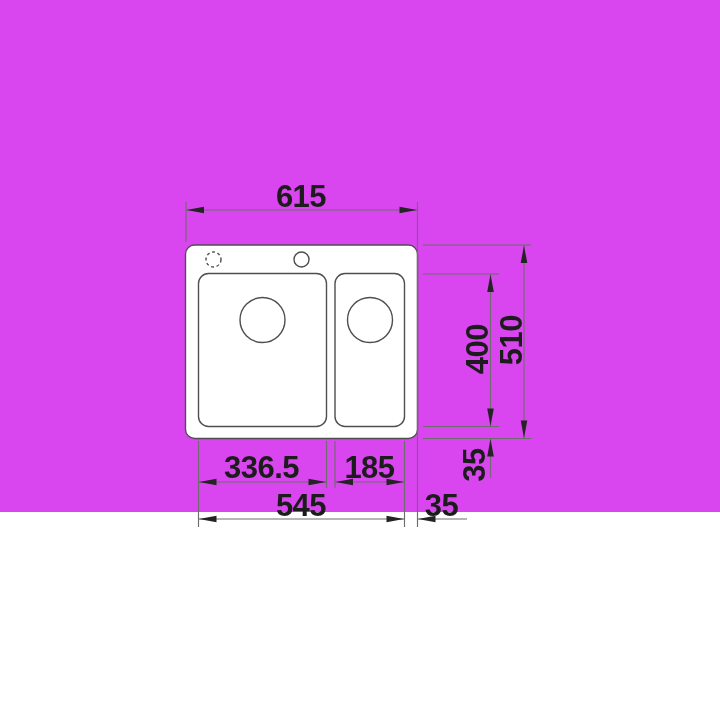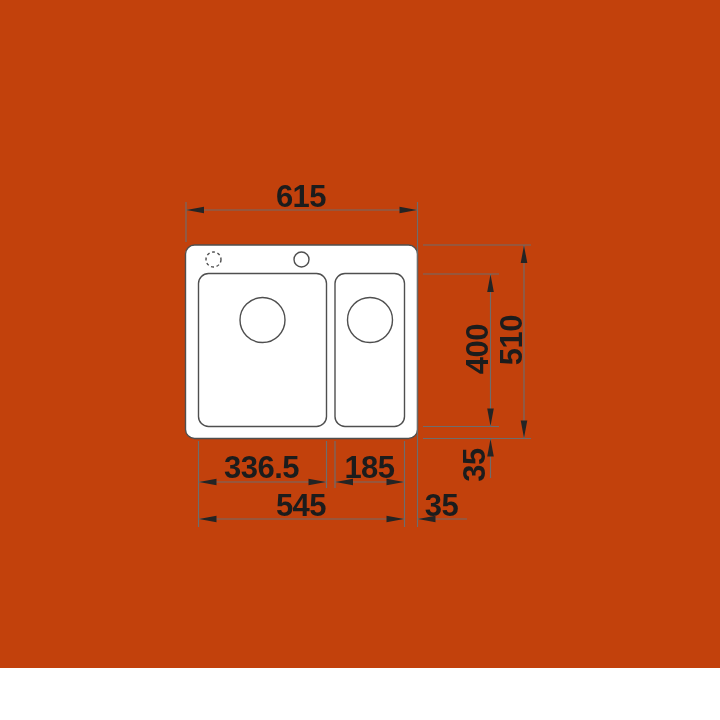--- a/index.html
+++ b/index.html
@@ -7,22 +7,22 @@
     padding: 0;
     background: #ffffff;
     width: 720px;
     height: 720px;
     overflow: hidden;
     font-family: "Liberation Sans", "DejaVu Sans", sans-serif;
   }
   #canvas {
     position: relative;
     width: 720px;
-    height: 668px;
-    background: #c2410c;
+    height: 512px;
+    background: #d946ef;
   }
   svg { display: block; }
   .dim-label {
     font-family: "Liberation Sans", "DejaVu Sans", sans-serif;
     font-weight: bold;
     font-size: 31px;
     letter-spacing: -0.5px;
   }
   .thin  { fill: none; stroke-width: 1.15px; }
   .shape { fill: #ffffff; stroke-width: 1.4px; }

